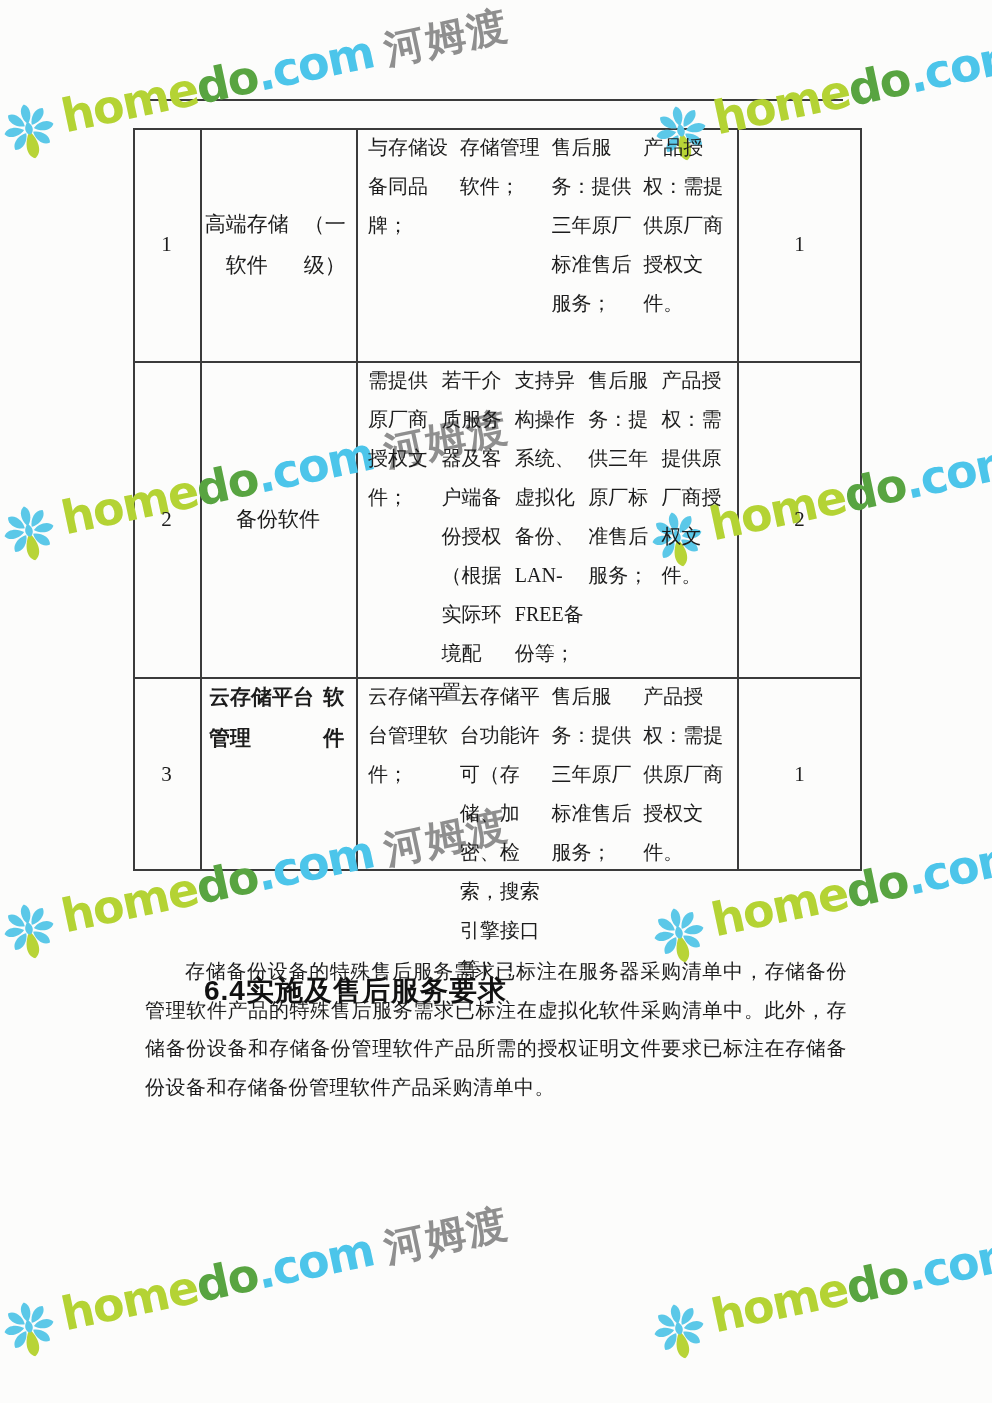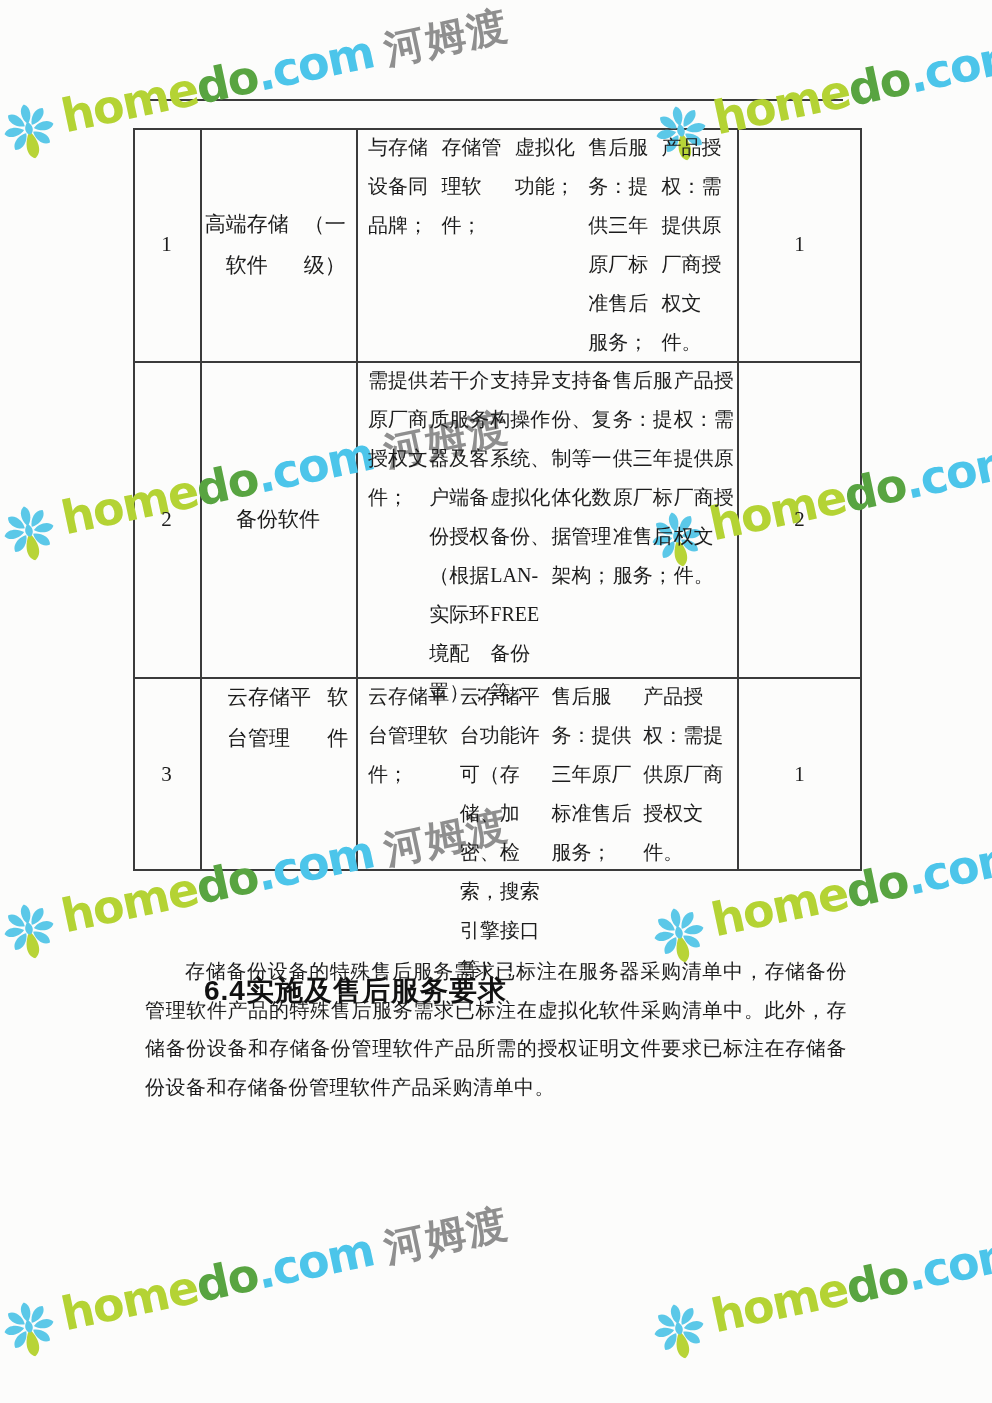--- a/index.html
+++ b/index.html
@@ -40,21 +40,21 @@
   .content-layer{position:absolute;inset:0;z-index:3;}
   .table-content{position:absolute;left:133px;top:128px;width:729px;}
   .trow{display:flex;width:729px;box-sizing:border-box;}
   .trow:nth-child(1){height:233px;}
   .trow:nth-child(2){height:316px;}
   .trow:nth-child(3){height:194px;}
   .cell{box-sizing:border-box;font-size:21px;line-height:39px;}
   .c-index{width:67px;display:flex;align-items:center;justify-content:center;}
   .c-name{width:156px;display:flex;flex-direction:row;justify-content:center;line-height:41px;}
   .c-name.align-center{align-items:center;text-align:center;}
-  .c-name.align-left{align-items:flex-start;text-align:left;padding-left:27px;}
+  .c-name.align-left{align-items:flex-start;text-align:left;padding-left:9px;font-weight:bold;}
   .c-specs{width:381px;display:flex;flex-direction:row;justify-content:center;
     padding-left:12px;padding-right:2px;font-size:20px;line-height:39px;}
   .spec-item{width:100%;}
   .c-qty{width:125px;display:flex;align-items:center;justify-content:center;}
   .section-heading{
     position:absolute;left:204px;top:972px;
     font-family:"Liberation Sans","DejaVu Sans",sans-serif;
     font-weight:bold;font-size:28px;letter-spacing:1px;color:#111;}
   .body-paragraph{
     position:absolute;left:145px;top:952px;width:702px;
@@ -211,36 +211,34 @@
     <div class="table-content">
         <div class="trow">
     <div class="cell c-index">1</div>
     <div class="cell c-name align-center">
             <div class="name-line">高端存储软件</div>
             <div class="name-line">（一级）</div>
           </div>
     <div class="cell c-specs">
             <div class="spec-item">与存储设备同品牌；</div>
             <div class="spec-item">存储管理软件；</div>
-            <div class="spec-item">虚拟化功能；</div>
             <div class="spec-item">售后服务：提供三年原厂标准售后服务；</div>
             <div class="spec-item">产品授权：需提供原厂商授权文件。</div>
           </div>
     <div class="cell c-qty">1</div>
   </div>
         <div class="trow">
     <div class="cell c-index">2</div>
     <div class="cell c-name align-center">
             <div class="name-line">备份软件</div>
           </div>
     <div class="cell c-specs">
             <div class="spec-item">需提供原厂商授权文件；</div>
             <div class="spec-item">若干介质服务器及客户端备份授权（根据实际环境配置）；</div>
             <div class="spec-item">支持异构操作系统、虚拟化备份、LAN-FREE备份等；</div>
-            <div class="spec-item">支持备份、复制等一体化数据管理架构；</div>
             <div class="spec-item">售后服务：提供三年原厂标准售后服务；</div>
             <div class="spec-item">产品授权：需提供原厂商授权文件。</div>
           </div>
     <div class="cell c-qty">2</div>
   </div>
         <div class="trow">
     <div class="cell c-index">3</div>
     <div class="cell c-name align-left">
             <div class="name-line">云存储平台管理</div>
             <div class="name-line">软件</div>

